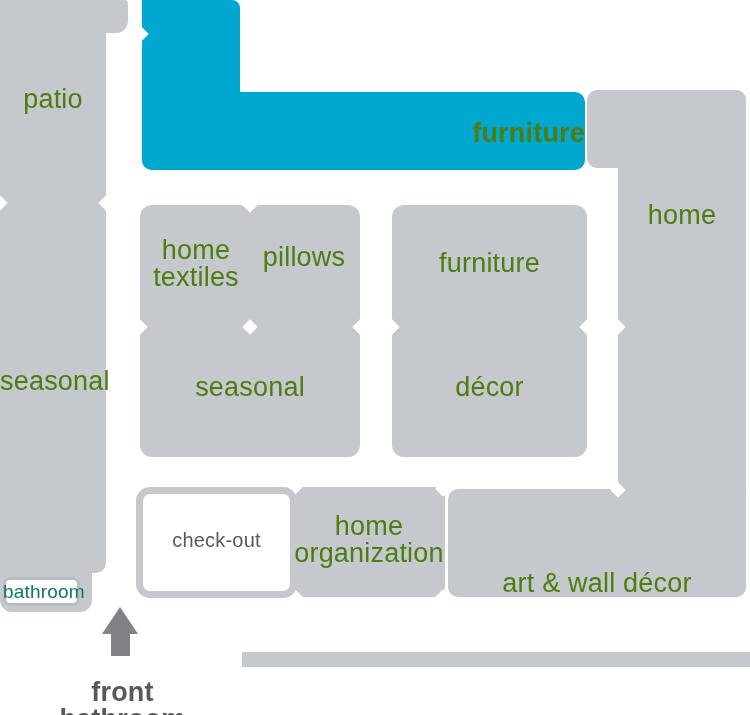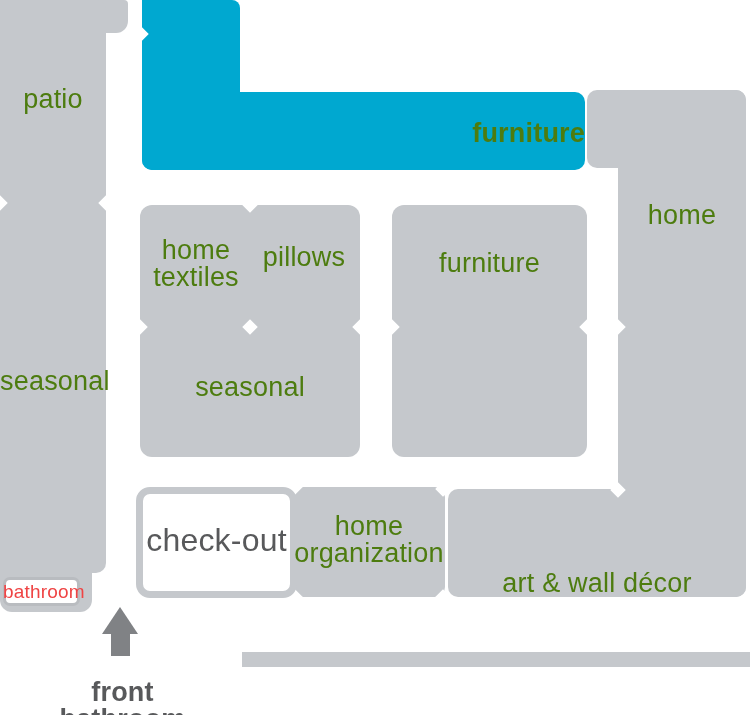--- a/index.html
+++ b/index.html
@@ -74,20 +74,21 @@
 
   <div class="lbl" style="left:0;top:86px;width:106px;">patio</div>
   <div class="lbl" style="left:0;top:368px;width:106px;">seasonal</div>
   <div class="lbl bold" style="left:142px;top:120px;width:443px;text-align:right;">furniture</div>
   <div class="lbl" style="left:618px;top:202px;width:128px;">home</div>
   <div class="lbl" style="left:140px;top:237px;width:112px;">home
 textiles</div>
   <div class="lbl" style="left:248px;top:244px;width:112px;">pillows</div>
   <div class="lbl" style="left:392px;top:250px;width:195px;">furniture</div>
   <div class="lbl" style="left:140px;top:374px;width:220px;">seasonal</div>
-  <div class="lbl dark" style="left:136px;top:527px;width:161px;font-size:32px;">check-out</div>
+  <div class="lbl" style="left:392px;top:374px;width:195px;">décor</div>
+  <div class="lbl dark" style="left:136px;top:527px;width:161px;font-size:20px;">check-out</div>
   <div class="lbl" style="left:293px;top:513px;width:152px;">home
 organization</div>
   <div class="lbl" style="left:448px;top:525px;width:298px;margin-top:45px;">art &amp; wall décor</div>
-  <div class="lbl" style="left:3px;top:582px;width:77px;font-size:19px;line-height:19px;color:#ef4444;">bathroom</div>
+  <div class="lbl" style="left:3px;top:582px;width:77px;font-size:19px;line-height:19px;color:#0f766e;">bathroom</div>
   <div class="lbl bold dark" style="left:30px;top:679px;width:185px;font-size:27px;">front bathroom</div>
 
 </div>
 
 </body></html>

